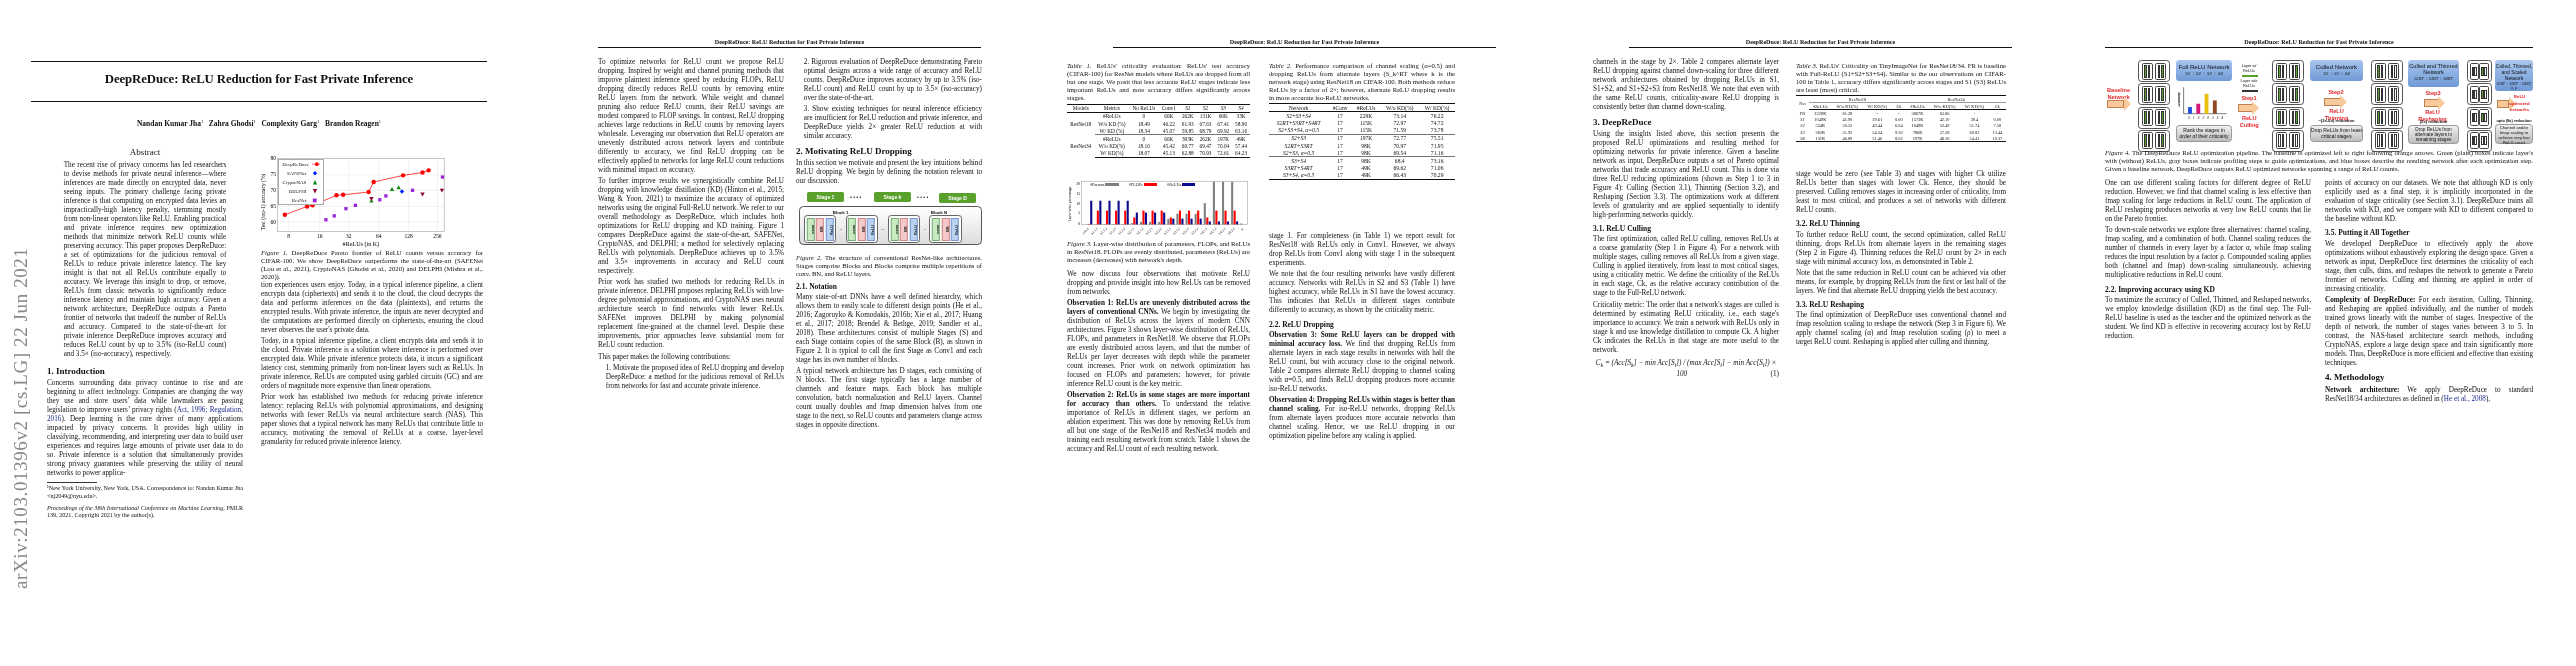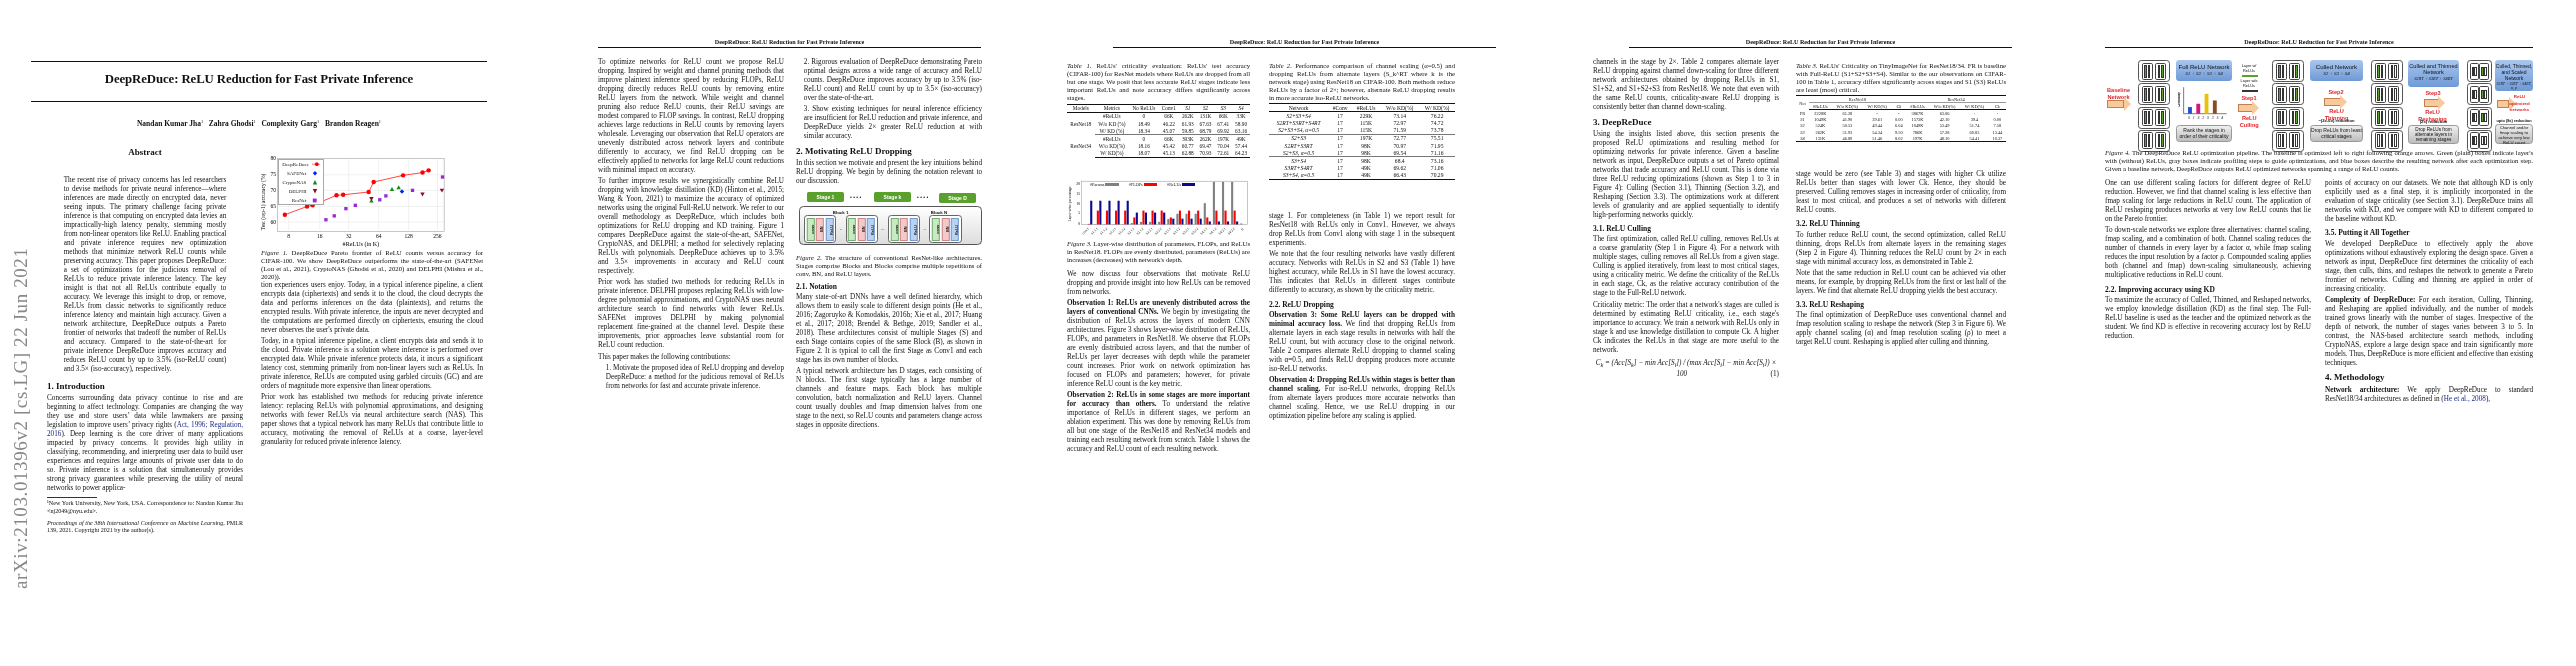--- a/index.html
+++ b/index.html
@@ -9,21 +9,21 @@
 .p1{left:0}.p2{left:515px}.p3{left:1030px}.p4{left:1546px}.p5{left:2061px}
 .col{position:absolute;font-size:7.2px;line-height:9px;text-align:justify;hyphens:auto}
 .col p{margin-bottom:2.2px}
 .running{position:absolute;top:39px;left:83px;width:383px;text-align:center;font-weight:bold;font-size:6.1px;border-bottom:0.7px solid #111;padding-bottom:1.7px;font-family:"Liberation Serif",serif}
 .hr{position:absolute;height:1.1px;background:#111}
 h1.ptitle{position:absolute;font-size:12.8px;font-weight:bold;text-align:center;letter-spacing:-0.1px}
 .authors{position:absolute;font-size:7.5px;font-weight:bold;text-align:center}
 .authors sup{font-size:4.4px;font-weight:normal}
 h2{font-size:9px;font-weight:bold;margin:5.6px 0 3.3px}
 h3{font-size:7.5px;font-weight:bold;margin:4.4px 0 2.2px}
-.abs-h{font-size:9px;font-weight:bold;text-align:center;margin-bottom:19px}
+.abs-h{font-size:9px;font-weight:normal;text-align:center;margin-bottom:4px}
 .abs{padding:0 16.7px}
 .cite{color:#1a2a8a}
 .arxiv{position:absolute;left:10px;top:589px;transform:rotate(-90deg);transform-origin:left top;font-size:19px;color:#888;white-space:nowrap;font-family:"Liberation Serif",serif;letter-spacing:0.6px}
 .caption{font-size:6.7px;line-height:8px;text-align:justify}
 .caption i{font-style:italic}
 .foot{font-size:6.1px;line-height:7.5px;border-top:0.6px solid #333;padding-top:2.2px;width:100%}
 .foot .fl{width:50px;border-top:0.6px solid #333;margin-bottom:1.7px}
 table.t{border-collapse:collapse;font-size:5.8px;width:100%}
 table.t th,table.t td{text-align:center;padding:0.6px 2.2px;font-weight:normal}
 table.t thead tr:first-child th{border-top:0.9px solid #111}
@@ -498,21 +498,21 @@
         <tr>
             <td><i>S3+S4, α=0.5</i></td>
             <td>17</td>
             <td>49K</td>
             <td>66.43</td>
             <td>70.29</td>
           </tr>
       </tbody>
     </table>
   </div>
-  <div class="col" style="top:212px;left:239px;width:186px">
+  <div class="col" style="top:232px;left:239px;width:186px">
     <p>stage 1. For completeness (in Table 1) we report result for ResNet18 with ReLUs only in Conv1. However, we always drop ReLUs from Conv1 along with stage 1 in the subsequent experiments.</p>
     <p>We note that the four resulting networks have vastly different accuracy. Networks with ReLUs in S2 and S3 (Table 1) have highest accuracy, while ReLUs in S1 have the lowest accuracy. This indicates that ReLUs in different stages contribute differently to accuracy, as shown by the criticality metric.</p>
     <h3>2.2. ReLU Dropping</h3>
     <p><b>Observation 3: Some ReLU layers can be dropped with minimal accuracy loss.</b> <span>We find that dropping ReLUs from alternate layers in each stage results in networks with half the ReLU count, but with accuracy close to the original network. Table 2 compares alternate ReLU dropping to channel scaling with α=0.5, and finds ReLU dropping produces more accurate iso-ReLU networks.</span></p>
     <p><b>Observation 4: Dropping ReLUs within stages is better than channel scaling.</b> <span>For iso-ReLU networks, dropping ReLUs from alternate layers produces more accurate networks than channel scaling. Hence, we use ReLU dropping in our optimization pipeline before any scaling is applied.</span></p>
   </div>
 </div>
 
 <div class="page p4">
   <div class="running">DeepReDuce: ReLU Reduction for Fast Private Inference</div>

